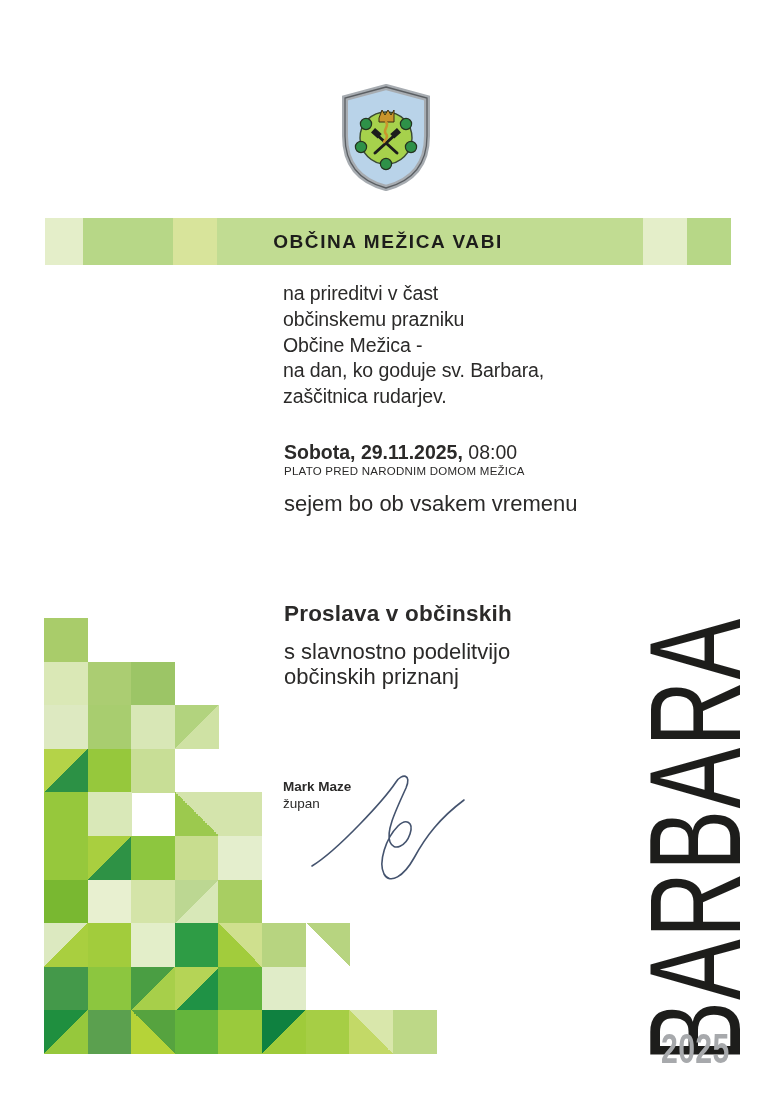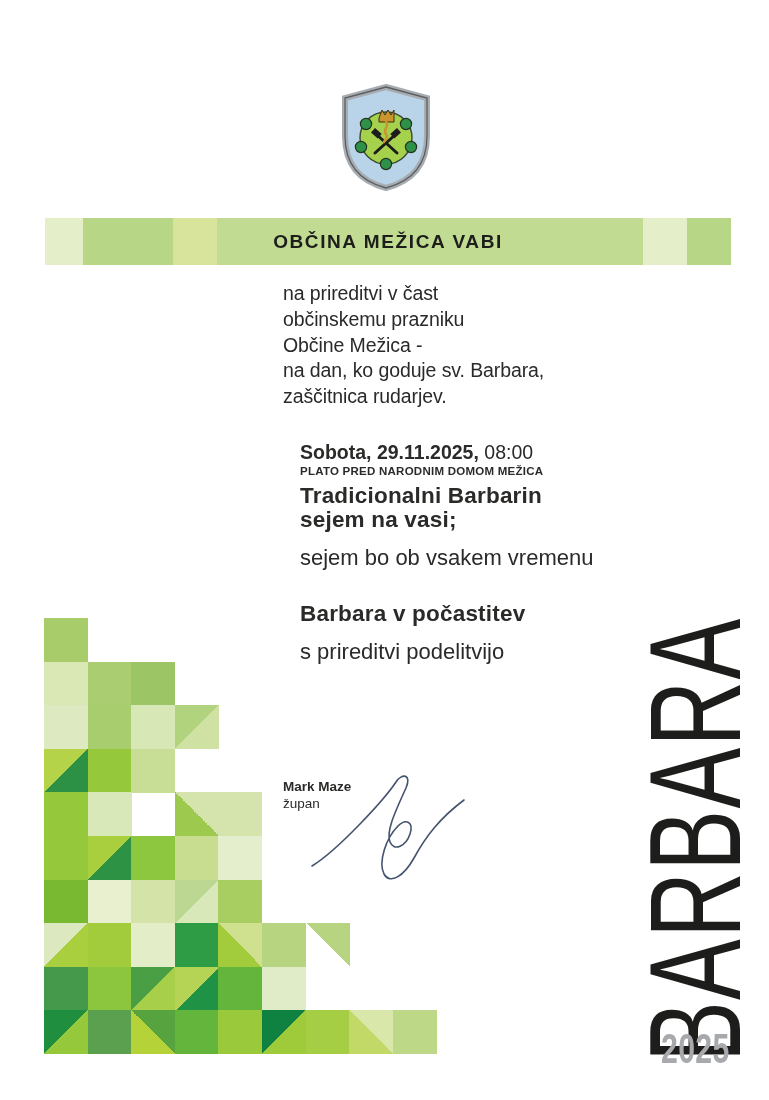--- a/index.html
+++ b/index.html
@@ -7,24 +7,24 @@
         font-family:"Liberation Sans","DejaVu Sans",sans-serif;color:#2b2a29;}
   .abs{position:absolute;}
   
   #banner{left:45px;top:218px;width:686px;height:47px;background:#c1dc92;}
   .seg{position:absolute;top:0;height:47px;}
   #banner-title{position:absolute;left:0;top:0;width:100%;height:47px;line-height:47px;
     text-align:center;font-weight:bold;font-size:19px;letter-spacing:1.6px;color:#1d1d1b;}
   
   #intro{left:283px;top:281px;font-size:19.5px;line-height:25.8px;letter-spacing:-0.1px;}
   
-  .event{left:300px;width:330px;}
+  .event{left:284px;width:330px;}
   .date-line{font-size:19.5px;line-height:21px;}
   .date-bold{font-weight:bold;}
-  .venue{font-size:11.5px;font-weight:bold;letter-spacing:0.25px;line-height:13px;margin-top:2px;}
+  .venue{font-size:11.5px;font-weight:normal;letter-spacing:0.25px;line-height:13px;margin-top:2px;}
   .ev-title{font-size:22.5px;font-weight:bold;line-height:24px;letter-spacing:0.2px;margin-top:6px;}
   .ev-note{font-size:22px;line-height:24.5px;margin-top:14px;}
   
   #sig-block{left:283px;top:778px;font-size:13.5px;line-height:17px;}
   #sig-name{font-weight:bold;}
   #sig-svg{left:298px;top:766px;}
   
   #barbara{left:385px;top:780px;width:620px;height:130px;line-height:130px;text-align:center;
     font-size:130px;font-weight:300;letter-spacing:2px;color:#1d1d1b;
     transform:rotate(-90deg) scaleX(0.70);transform-origin:center center;white-space:nowrap;}
@@ -81,35 +81,32 @@
     <div>na dan, ko goduje sv. Barbara,</div>
     <div>zaščitnica rudarjev.</div>
   </div>
 
   <div class="abs event" style="top:442px;">
     <div class="date-line">
       <span class="date-bold">Sobota, 29.11.2025,</span>
       <span>08:00</span>
     </div>
     <div class="venue">PLATO PRED NARODNIM DOMOM MEŽICA</div>
-    <div class="ev-title">
-      <div>Tradicionalni Barbarin</div>
-      <div>sejem na vasi;</div>
-    </div>
     <div class="ev-note">
       <div>sejem bo ob vsakem vremenu</div>
     </div>
   </div>
 
   <div class="abs event" style="top:596px;">
     <div class="ev-title">
-      <div>Barbara v počastitev</div>
+      <div>Proslava v občinskih</div>
     </div>
     <div class="ev-note">
-      <div>s prireditvi podelitvijo</div>
+      <div>s slavnostno podelitvijo</div>
+      <div>občinskih priznanj</div>
     </div>
   </div>
 
   <div id="sig-block" class="abs">
     <div id="sig-name">Mark Maze</div>
     <div>župan</div>
   </div>
   <svg id="sig-svg" class="abs" width="180" height="122" viewBox="0 0 180 122">
     <path d="M14 100 C40 84 86 34 98 16 C104 7 114 8 108 22 C96 48 88 66 92 76
              C96 86 108 80 112 68 C116 56 108 52 100 60 C88 72 80 96 86 108

